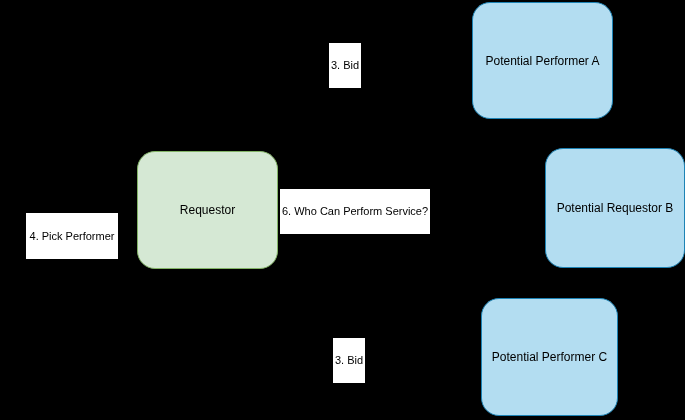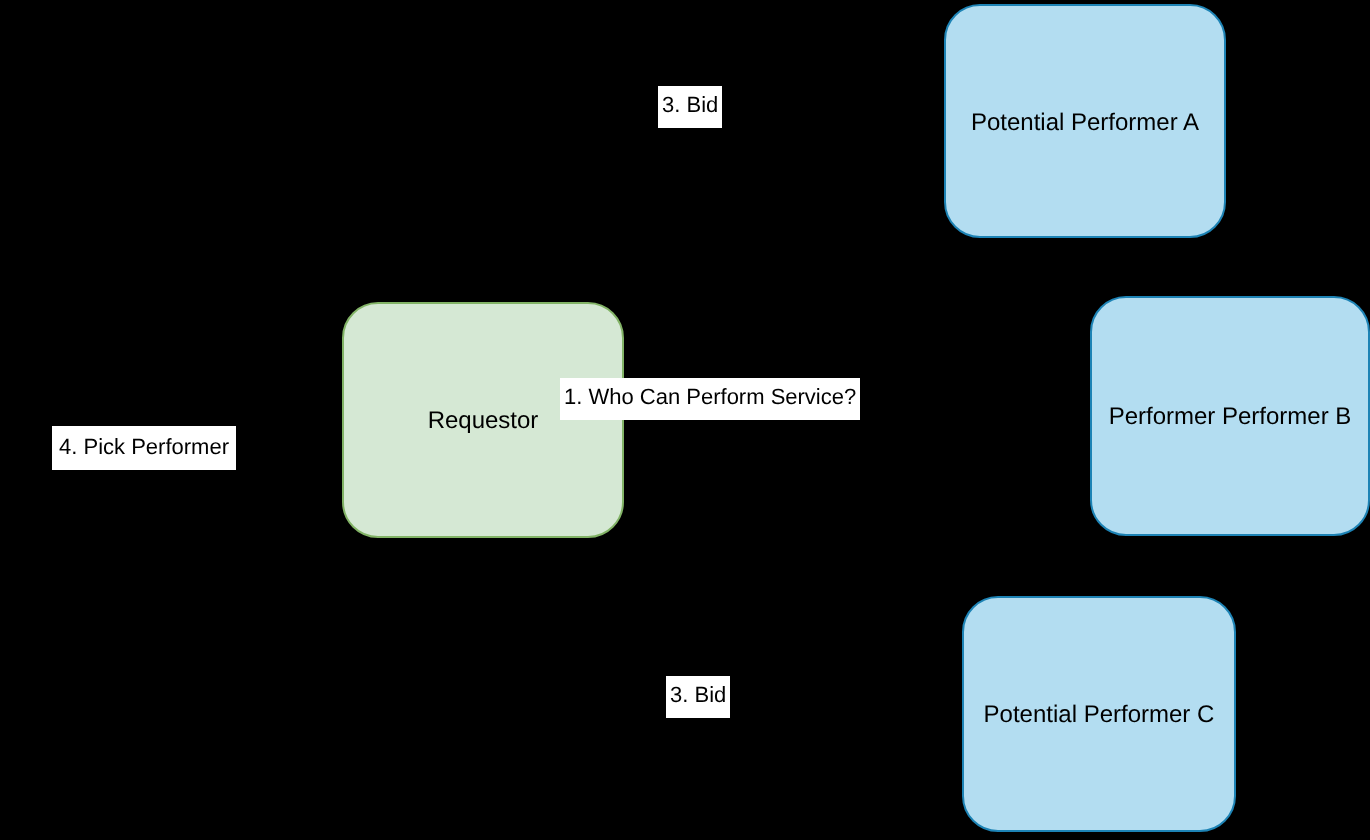--- a/index.html
+++ b/index.html
@@ -33,32 +33,32 @@
     text-align: center;
   }
   .node-green {
     background: #d5e8d4;
     border-color: #82b366;
   }
   .node-blue {
     background: #b3ddf1;
     border-color: #1d83b5;
   }
-  .pos-requestor  { left: 137px; top: 151px; width: 141px; height: 118px; margin-left: 34px; }
+  .pos-requestor  { left: 137px; top: 151px; width: 141px; height: 118px; }
   .pos-node-a     { left: 472px; top: 2px;   width: 141px; height: 117px; }
   .pos-node-b     { left: 545px; top: 148px; width: 140px; height: 120px; }
   .pos-node-c     { left: 481px; top: 298px; width: 137px; height: 118px; }
   
   .edge-label {
     position: absolute;
     background: #ffffff;
     color: #000000;
     font-size: 11px;
     line-height: 13px;
-    padding: 4px 2px;
+    padding: 16px 2px;
     white-space: nowrap;
   }
   .pos-bid-top     { left: 329px; top: 43px; }
   .pos-propose     { left: 25px;  top: 176px; }
   .pos-who         { left: 280px; top: 189px; }
   .pos-pick        { left: 0px;   top: 213px; width: 88px; text-align: center; line-height: 14px; margin-left: 26px; }
   .pos-bid-bottom  { left: 333px; top: 338px; }
   .pos-confirmed   { left: 239px; top: 392px; }
   .edge-label-line { white-space: nowrap; }
 </style>
@@ -69,31 +69,31 @@
 
   <div class="node node-green pos-requestor">
     <span class="node-label">Requestor</span>
   </div>
 
   <div class="node node-blue pos-node-a">
     <span class="node-label">Potential Performer A</span>
   </div>
 
   <div class="node node-blue pos-node-b">
-    <span class="node-label">Performer Performer B</span>
+    <span class="node-label">Potential Requestor B</span>
   </div>
 
   <div class="node node-blue pos-node-c">
     <span class="node-label">Potential Performer C</span>
   </div>
 
   <div class="edge-label pos-bid-top">3. Bid</div>
 
 
-  <div class="edge-label pos-who">1. Who Can Perform Service?</div>
+  <div class="edge-label pos-who">6. Who Can Perform Service?</div>
 
   <div class="edge-label pos-pick">
     <div class="edge-label-line">4. Pick Performer</div>
   </div>
 
   <div class="edge-label pos-bid-bottom">3. Bid</div>
 
 
 </div>
 

